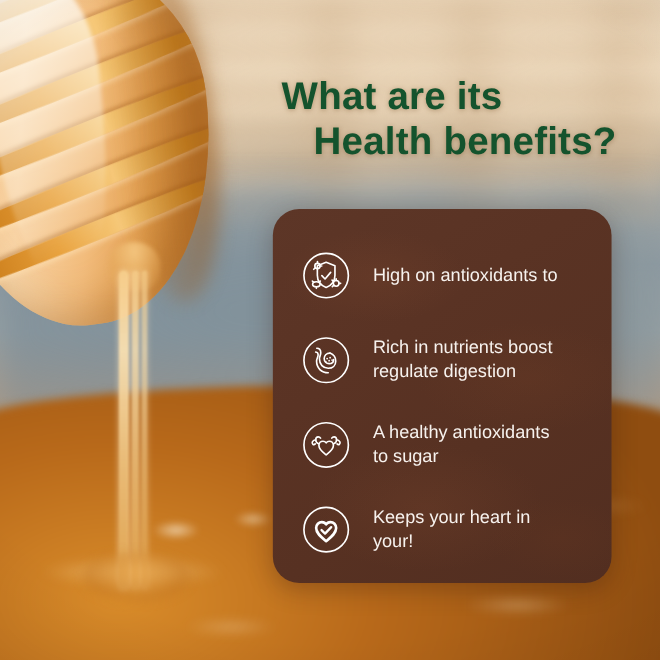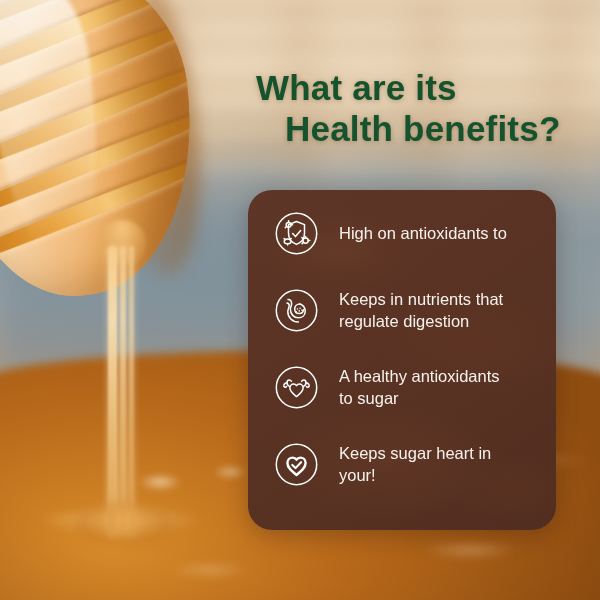--- a/index.html
+++ b/index.html
@@ -290,21 +290,21 @@
       radial-gradient(ellipse 120px 60px at 30% 18%, rgba(120,68,44,0.30), rgba(120,68,44,0) 70%),
       radial-gradient(ellipse 140px 70px at 75% 45%, rgba(112,62,38,0.26), rgba(112,62,38,0) 72%),
       radial-gradient(ellipse 150px 80px at 45% 80%, rgba(126,72,46,0.24), rgba(126,72,46,0) 72%),
       radial-gradient(ellipse 90px 50px at 85% 88%, rgba(100,54,32,0.30), rgba(100,54,32,0) 72%);
     pointer-events: none;
   }
 
   .benefit-list {
     position: absolute;
     inset: 0;
-    padding: 5px 18px 22px 26px;
+    padding: 22px 18px 22px 26px;
     box-sizing: border-box;
     display: flex;
     flex-direction: column;
     justify-content: flex-start;
   }
   .benefit {
     display: flex;
     align-items: center;
     gap: 20px;
     height: 77px;
@@ -399,21 +399,21 @@
             <path d="M25.9 16.0 c-3.2 0 -5.2 2.3 -5.2 5.0 c0 2.7 1.9 4.6 4.5 4.6 c2.4 0 4.1 -1.6 4.1 -3.8"></path>
             <path d="M13.0 15.0 c1.5 0.2 2.2 1.0 2.2 2.5 c0 2.2 -1.4 3.3 -1.4 6.0 c0 6.0 4.4 10.4 10.6 10.4"></path>
             <circle cx="23.4" cy="21.0" r="0.8" fill="#ffffff" stroke="none"></circle>
             <circle cx="26.1" cy="20.2" r="0.8" fill="#ffffff" stroke="none"></circle>
             <circle cx="25.2" cy="22.9" r="0.8" fill="#ffffff" stroke="none"></circle>
             <circle cx="27.9" cy="22.3" r="0.8" fill="#ffffff" stroke="none"></circle>
             <circle cx="22.3" cy="23.7" r="0.7" fill="#ffffff" stroke="none"></circle>
           </svg>
         </span>
         <span class="benefit-text">
-          <span>Keeps in nutrients that</span><br>
+          <span>Rich in nutrients boost</span><br>
           <span>regulate digestion</span>
         </span>
       </div>
 
       <div class="benefit">
         <span class="benefit-icon">
           <svg width="45" height="45" viewBox="0 0 45 45" fill="none" stroke="#ffffff" stroke-width="1.5" stroke-linecap="round" stroke-linejoin="round">
             <circle cx="22.5" cy="22.5" r="20.2"></circle>
             <path d="M22.5 31.6 c-3.2 -2.6 -6.6 -5.1 -6.6 -8.6 c0 -2.3 1.7 -3.9 3.7 -3.9
                      c1.3 0 2.3 0.6 2.9 1.5 c0.6 -0.9 1.6 -1.5 2.9 -1.5 c2.0 0 3.7 1.6 3.7 3.9
@@ -438,21 +438,21 @@
         <span class="benefit-icon">
           <svg width="45" height="45" viewBox="0 0 45 45" fill="none" stroke="#ffffff" stroke-width="1.5" stroke-linecap="round" stroke-linejoin="round">
             <circle cx="22.5" cy="22.5" r="20.2"></circle>
             <path d="M22.5 33.0 c-4.4 -3.5 -9.1 -7.0 -9.1 -11.9 c0 -3.2 2.4 -5.5 5.2 -5.5
                      c1.8 0 3.2 0.9 3.9 2.1 c0.7 -1.2 2.1 -2.1 3.9 -2.1 c2.8 0 5.2 2.3 5.2 5.5
                      c0 4.9 -4.7 8.4 -9.1 11.9 Z" stroke-width="2.4"></path>
             <path d="M18.3 22.9 l3.2 3.2 l5.6 -5.9" stroke-width="2.1"></path>
           </svg>
         </span>
         <span class="benefit-text">
-          <span>Keeps sugar heart in</span><br>
+          <span>Keeps your heart in</span><br>
           <span>your!</span>
         </span>
       </div>
 
     </div>
   </div>
 
 </div>
 
 </body></html>

